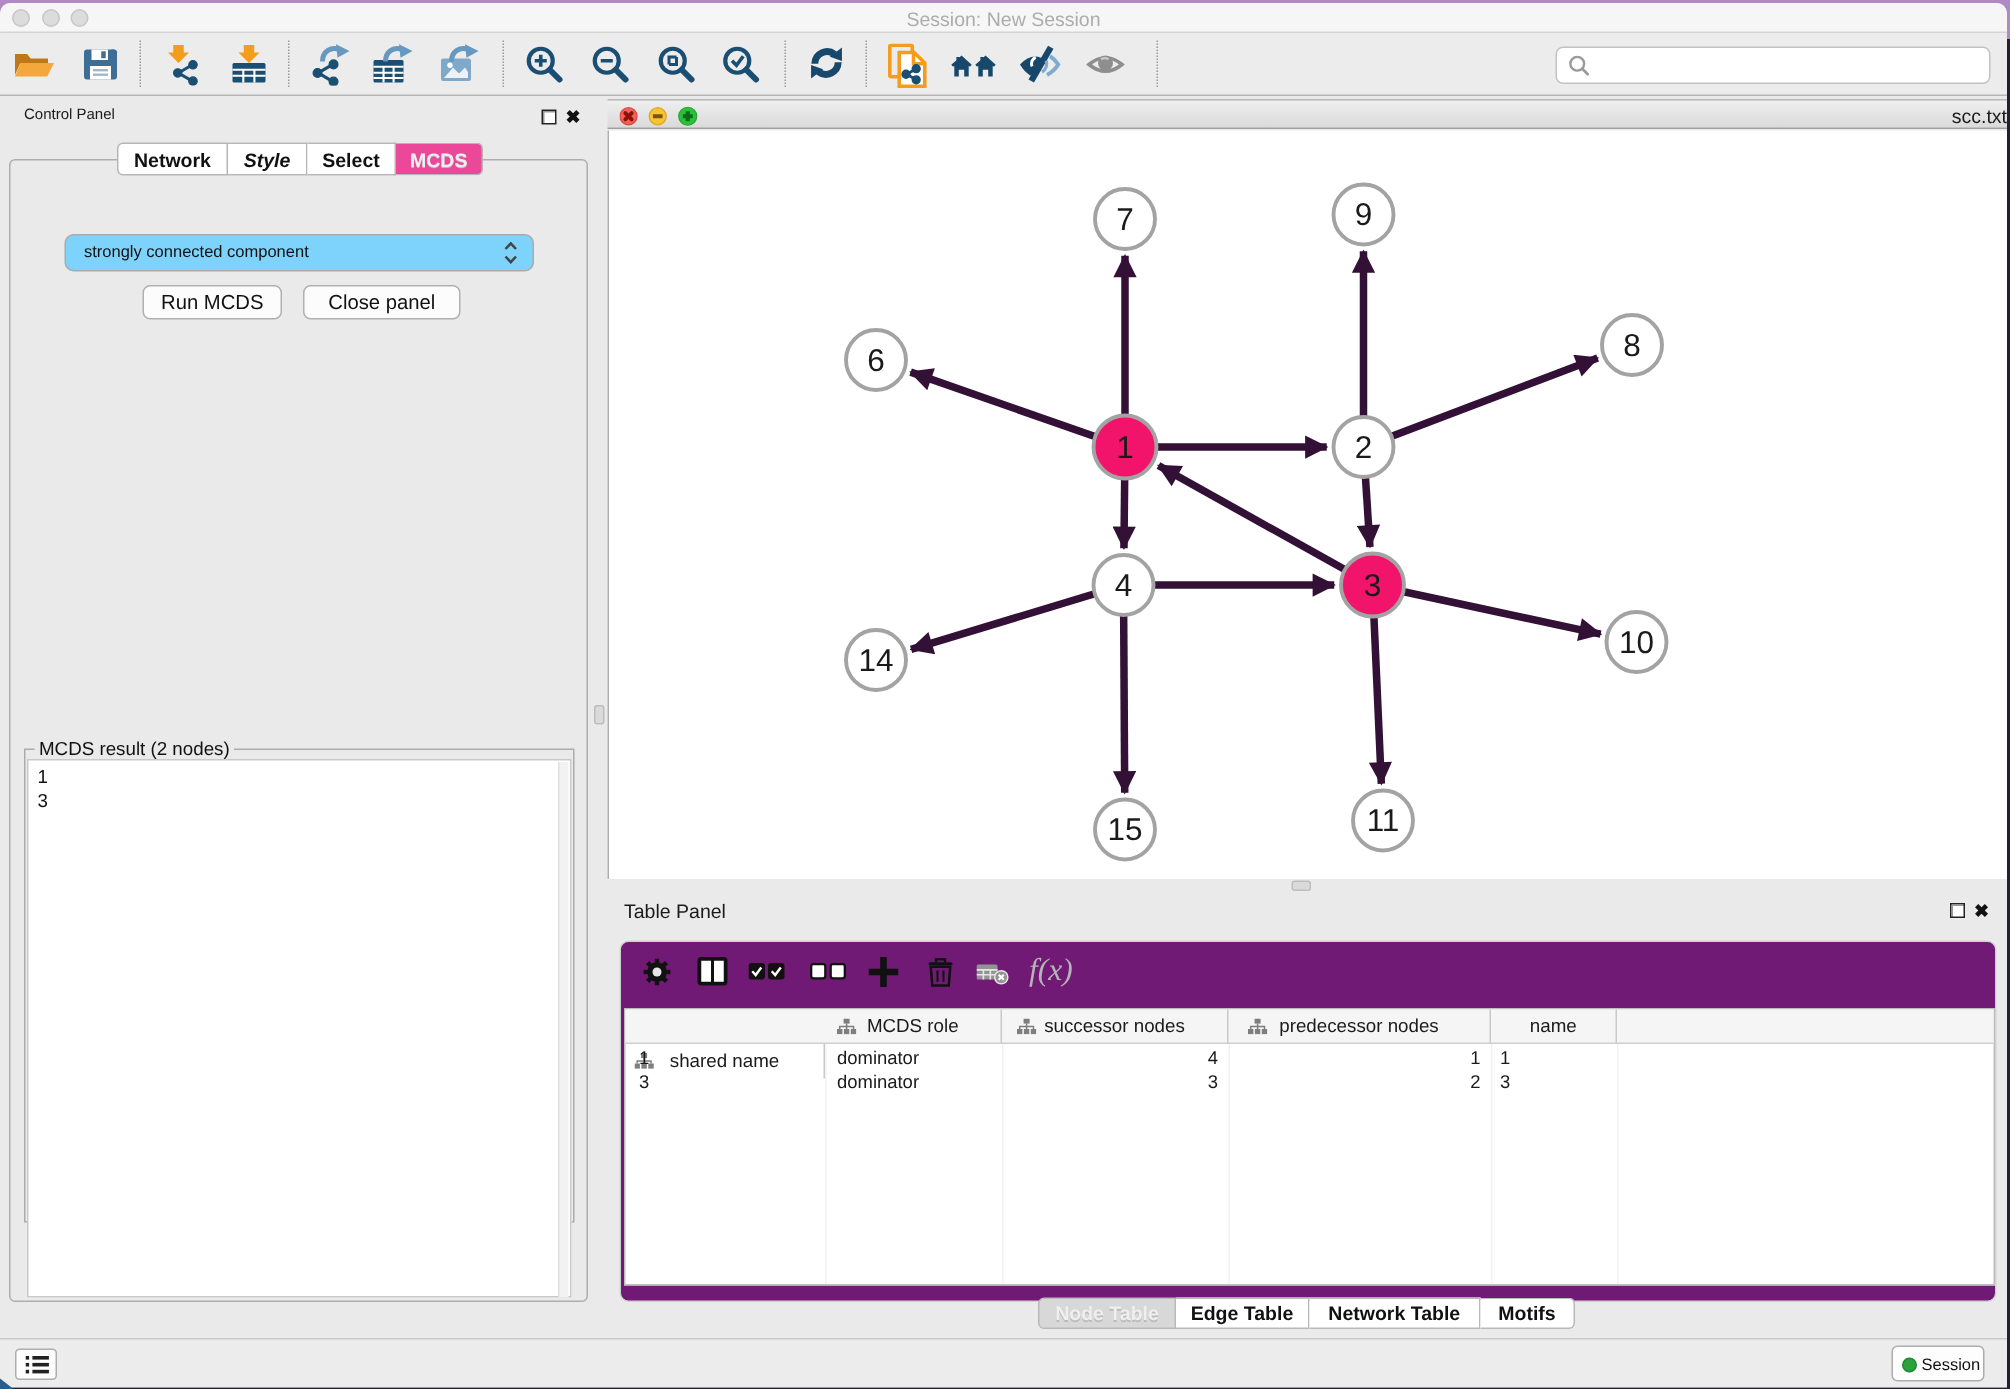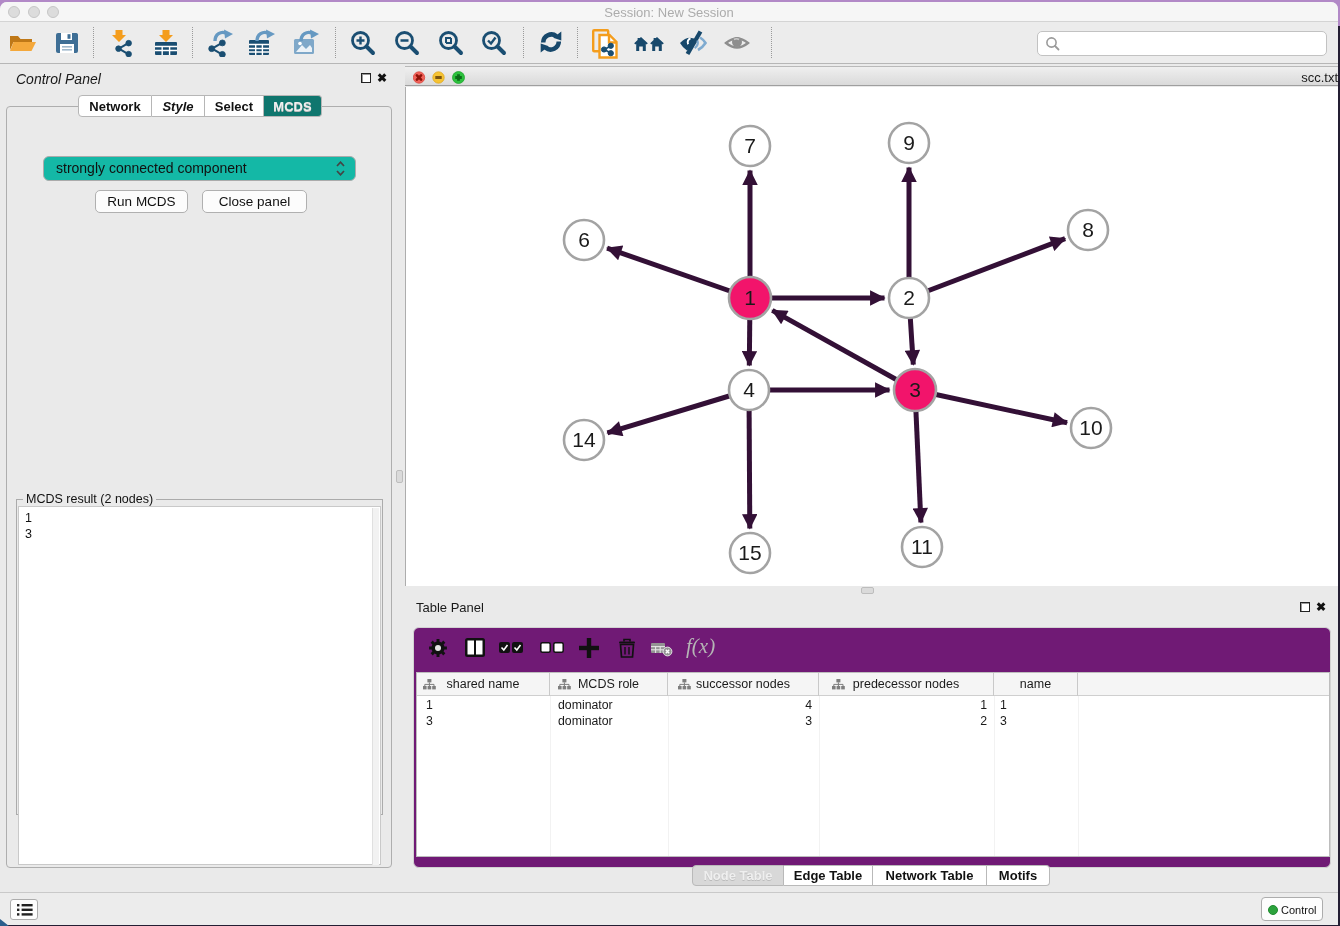--- a/index.html
+++ b/index.html
@@ -10,27 +10,27 @@
 #titlebar { position:absolute; left:0; top:0; width:1338px; height:20px; background:#F6F6F6; border-bottom:1px solid #D4D4D4; }
 .tl { position:absolute; top:4px; width:12px; height:12px; border-radius:50%; background:#DCDCDC; border:1px solid #C6C6C6; }
 #title-text { position:absolute; top:3px; left:0; width:1338px; text-align:center; font-size:13px; color:#ACACAC; }
 #toolbar { position:absolute; left:0; top:20px; width:1338px; height:42px; background:#ECECEC; border-bottom:1px solid #B6B6B6; }
 .tsep { position:absolute; top:5px; height:31px; width:0; border-left:1px dotted #9A9A9A; }
 .ticon { position:absolute; top:7px; }
 #searchbox { position:absolute; left:1037px; top:9px; width:290px; height:25px; background:#FFF; border:1px solid #C2C2C2; border-radius:5px; }
 #main { position:absolute; left:0; top:62px; width:1338px; height:828px; background:#EAEAEA; }
 
 
-#cp-title { position:absolute; left:16px; top:7px; font-size:14px; color:#1A1A1A;font-style:italic; }
+#cp-title { position:absolute; left:16px; top:7px; font-size:10px; color:#1A1A1A; }
 .winbtn-sq { position:absolute; width:10px; height:10px; border:1.5px solid #222; background:#FFF; box-shadow:1px 1px 0 #999 inset; }
 .winbtn-x { position:absolute; font-size:12px; font-weight:bold; color:#111; }
 #cp-box { position:absolute; left:6px; top:42px; width:386px; height:762px; background:#EAEAEA; border:1px solid #AEAEAE; border-radius:4px; }
 .tab { position:absolute; top:31px; height:22px; background:#FFF; border:1px solid #B6B6B6; border-left:none; font-size:13px; font-weight:bold; color:#111; text-align:center; line-height:21px; }
 #opt-label { position:absolute; left:6px; top:72px; width:386px; text-align:center; font-size:13.5px; color:#111; }
-#opt-select { position:absolute; left:43px; top:92px; width:313px; height:25px; background:#14b8a6; border:1px solid #ABABAB; border-radius:6px; font-size:14px; color:#111; line-height:23px; padding-left:12px; }
+#opt-select { position:absolute; left:43px; top:92px; width:313px; height:25px; background:#7dd3fc; border:1px solid #ABABAB; border-radius:6px; font-size:11px; color:#111; line-height:23px; padding-left:12px; }
 .btn { position:absolute; top:126px; height:23px; background:#FCFCFC; border:1px solid #B0B0B0; border-radius:5px; font-size:13.5px; color:#111; text-align:center; line-height:21px; }
 #fieldset { position:absolute; left:16px; top:435px; width:367px; height:316px; border:1px solid #ABABAB; }
 #fieldset-legend { position:absolute; left:6px; top:-8px; background:#EAEAEA; padding:0 3px; font-size:12.5px; color:#111; }
 #fs-white { position:absolute; left:1px; top:6px; width:363px; height:359px; background:#FFF; border:1px solid #C9C9C9; }
 #fs-scroll { position:absolute; right:1px; top:1px; width:7px; height:357px; background:#F2F2F2; border-left:1px solid #E0E0E0; }
 .fs-line { position:absolute; left:6px; font-size:12.5px; color:#111; }
 
 
 #net-title { position:absolute; left:405px; top:2px; width:933px; height:20px; background:linear-gradient(#EFEFEF,#DADADA); border-top:1px solid #B9B9B9; border-bottom:1px solid #9F9F9F; }
 #net-title-text { position:absolute; left:0; top:3px; width:933px; text-align:right; font-size:13px; color:#1A1A1A; }
@@ -215,21 +215,21 @@
   <div id="main">
     <div id="cp-title">Control Panel</div>
     <div style="position:absolute; left:396px; top:406px; width:7px; height:13px; background:#DADADA; border:1px solid #BDBDBD; border-radius:2px;"></div>
     <div style="position:absolute; left:861px; top:523px; width:13px; height:7px; background:#DADADA; border:1px solid #BDBDBD; border-radius:2px;"></div>
     <div class="winbtn-sq" style="left:361px; top:9px;"></div>
     <div class="winbtn-x" style="left:377px; top:7px;">✖</div>
     <div id="cp-box"></div>
     <div class="tab" style="left:78px; width:74px; border-radius:4px 0 0 4px; border-left:1px solid #B6B6B6;">Network</div>
     <div class="tab" style="left:152px; width:53px;font-style:italic;">Style</div>
     <div class="tab" style="left:205px; width:59px;">Select</div>
-    <div class="tab" style="left:264px; width:58px; background:#0f766e; color:#EFEFEF; text-shadow:0 1px 0 #BBB; border-radius:0 4px 4px 0;">MCDS</div>
+    <div class="tab" style="left:264px; width:58px; background:#ec4899; color:#EFEFEF; text-shadow:0 1px 0 #BBB; border-radius:0 4px 4px 0;">MCDS</div>
     <div id="opt-select">strongly connected component<svg width="11" height="15" viewBox="0 0 11 15" style="position:absolute; right:9px; top:4px;">
 <path d="M2 5 L5.5 1.2 L9 5" stroke="#444" stroke-width="1.7" fill="none"></path>
           <path d="M2 10 L5.5 13.8 L9 10" stroke="#444" stroke-width="1.7" fill="none"></path>
         </svg></div>
     <div class="btn" style="left:95px; width:93px;">Run MCDS</div>
     <div class="btn" style="left:202px; width:105px;">Close panel</div>
     <div id="fieldset">
       <div id="fieldset-legend">MCDS result (2 nodes)</div>
       <div id="fs-white">
         <div id="fs-scroll"></div>
@@ -353,21 +353,21 @@
             <line x1="0" y1="11.8" x2="14" y2="11.8"></line>
             <line x1="4.6" y1="8.6" x2="4.6" y2="15"></line>
             <line x1="9.2" y1="8.6" x2="9.2" y2="15"></line>
           </g>
 <circle cx="16.5" cy="13.5" r="4.4" fill="#939393" stroke="#E5E5E5" stroke-width="1"></circle>
 <path d="M14.8 11.8 L18.2 15.2 M18.2 11.8 L14.8 15.2" stroke="#FFF" stroke-width="1.4"></path>
         </svg>
 <div style="position:absolute; left:272px; top:6px; font-family:'Liberation Serif',serif; font-style:italic; font-size:21px; color:#B5B5B5;">f(x)</div>
       <div id="tbl">
         <div id="tbl-head">
-          <div class="th" style="left:0; width:133px;"><svg class="hicon" style="left:6px;" width="13" height="11" viewBox="0 0 13 11">
+          <div class="th" style="left:0; width:133px;margin-top:23px;"><svg class="hicon" style="left:6px;" width="13" height="11" viewBox="0 0 13 11">
                 <g fill="#7E7E7E">
                   <rect x="4.4" y="0" width="4" height="3.4"></rect>
                   <rect x="0" y="7" width="3.6" height="3.4"></rect>
                   <rect x="4.6" y="7" width="3.6" height="3.4"></rect>
                   <rect x="9.2" y="7" width="3.6" height="3.4"></rect>
                 </g>
 <path d="M6.4 3.4 L6.4 5.4 M1.8 7 L1.8 5.4 L11 5.4 L11 7 M6.4 5.4 L6.4 7" stroke="#7E7E7E" stroke-width="1" fill="none"></path>
               </svg>shared name</div>
           <div class="th" style="left:133px; width:118px;"><svg class="hicon" style="left:8px;" width="13" height="11" viewBox="0 0 13 11">
                 <g fill="#7E7E7E">
@@ -432,17 +432,17 @@
             <rect x="0" y="4.6" width="2.4" height="2.4"></rect>
             <rect x="0" y="9.2" width="2.4" height="2.4"></rect>
 <rect x="4.6" y="0" width="11" height="2.4"></rect>
             <rect x="4.6" y="4.6" width="11" height="2.4"></rect>
             <rect x="4.6" y="9.2" width="11" height="2.4"></rect>
           </g>
         </svg>
       </div>
     <div id="membtn">
         <span style="position:absolute; left:6px; top:6.5px; width:10px; height:10px; border-radius:50%; background:#2BA23C; border:1px solid #1E8A2E;"></span>
-        <span style="position:absolute; left:19px; top:6px; font-size:11px;">Control</span>
+        <span style="position:absolute; left:19px; top:6px; font-size:11px;">Session</span>
       </div>
   </div>
 </div>
 <div style="position:absolute; left:0; top:919px; width:0; height:0; border-left:9px solid #2A5E8C; border-top:7px solid transparent;"></div>
 
 </body></html>

